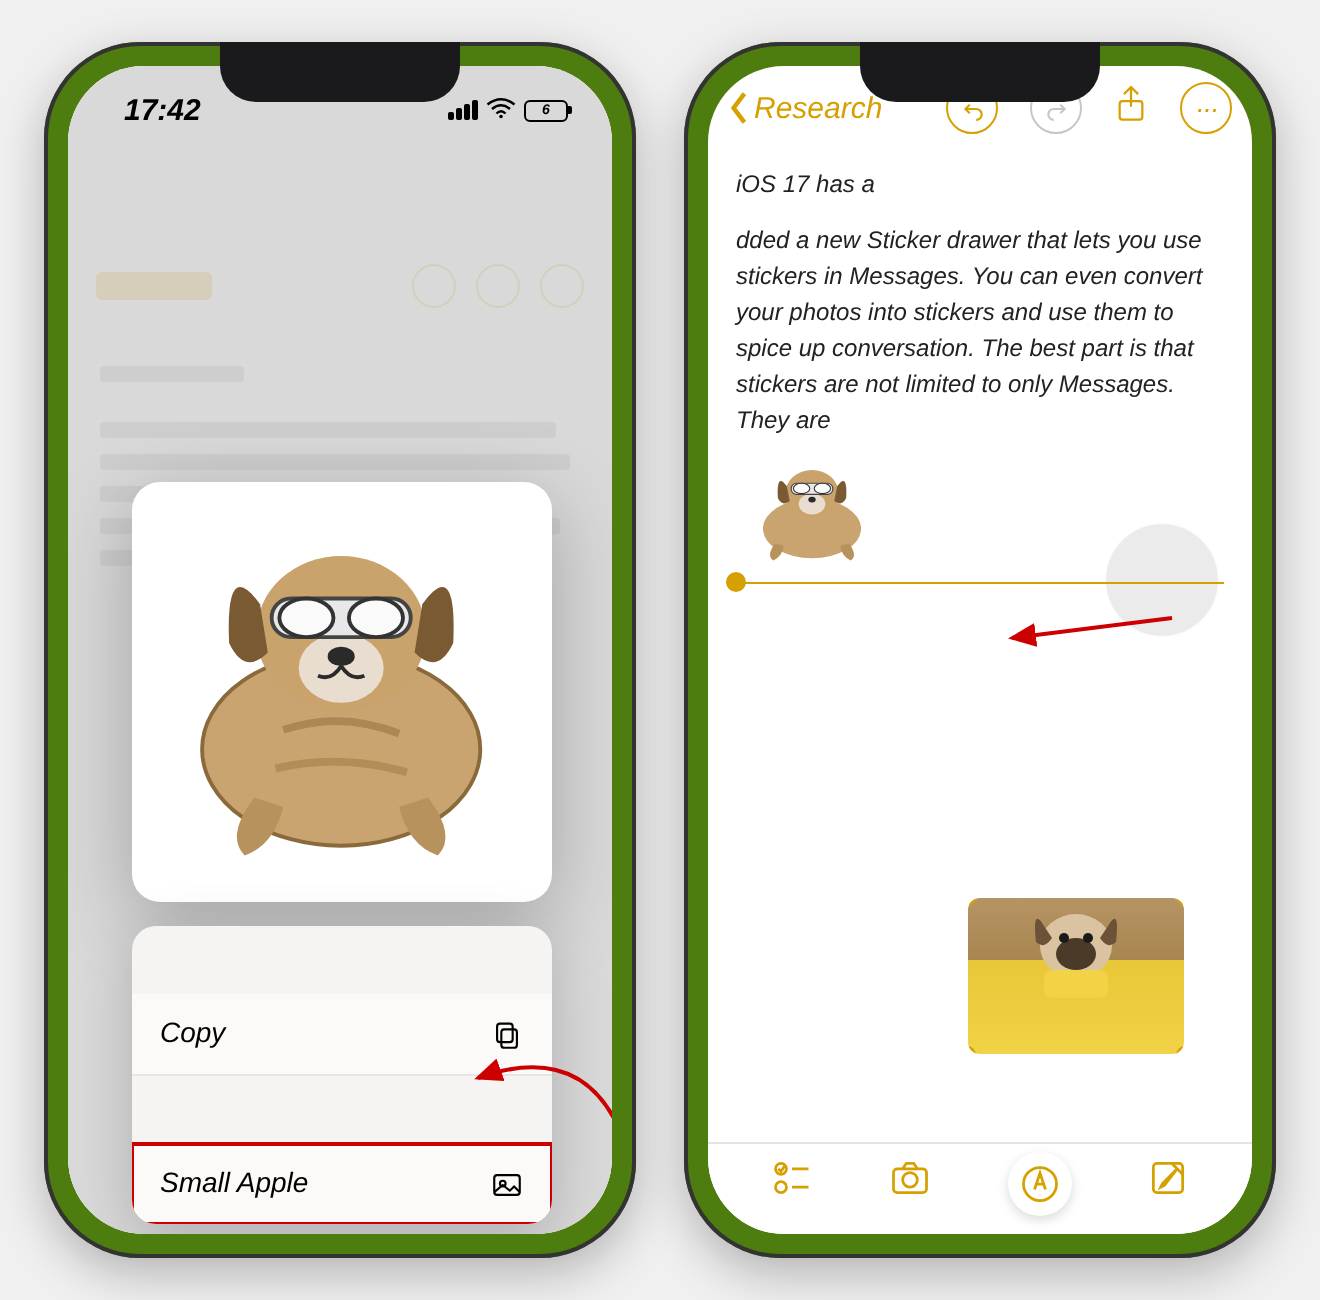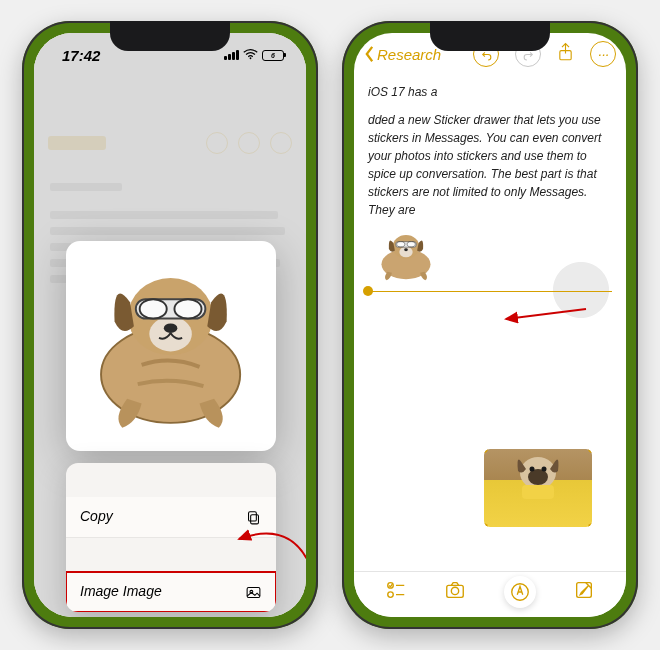--- a/index.html
+++ b/index.html
@@ -405,21 +405,21 @@
       <div class="menu-item">
         <span>Copy</span>
         <span class="menu-icon">
           <svg viewBox="0 0 24 24">
               <rect x="8" y="8" width="11" height="13" rx="2"></rect>
               <rect x="5" y="4" width="11" height="13" rx="2"></rect>
             </svg>
         </span>
       </div>
       <div class="menu-item highlighted">
-        <span>Image Image</span>
+        <span>Small Apple</span>
         <span class="menu-icon">
           <svg viewBox="0 0 24 24">
               <rect x="3" y="5" width="18" height="14" rx="2"></rect>
               <circle cx="9" cy="11" r="2"></circle>
               <path d="M3 17 L9 12 L14 16 L17 13 L21 17"></path>
             </svg>
         </span>
       </div>
     </div>
 

